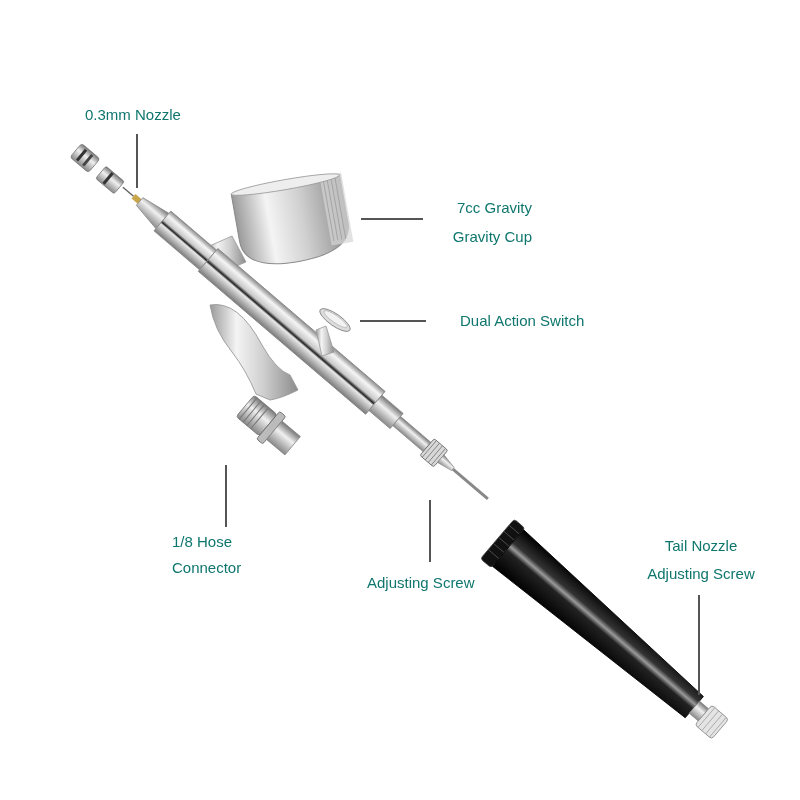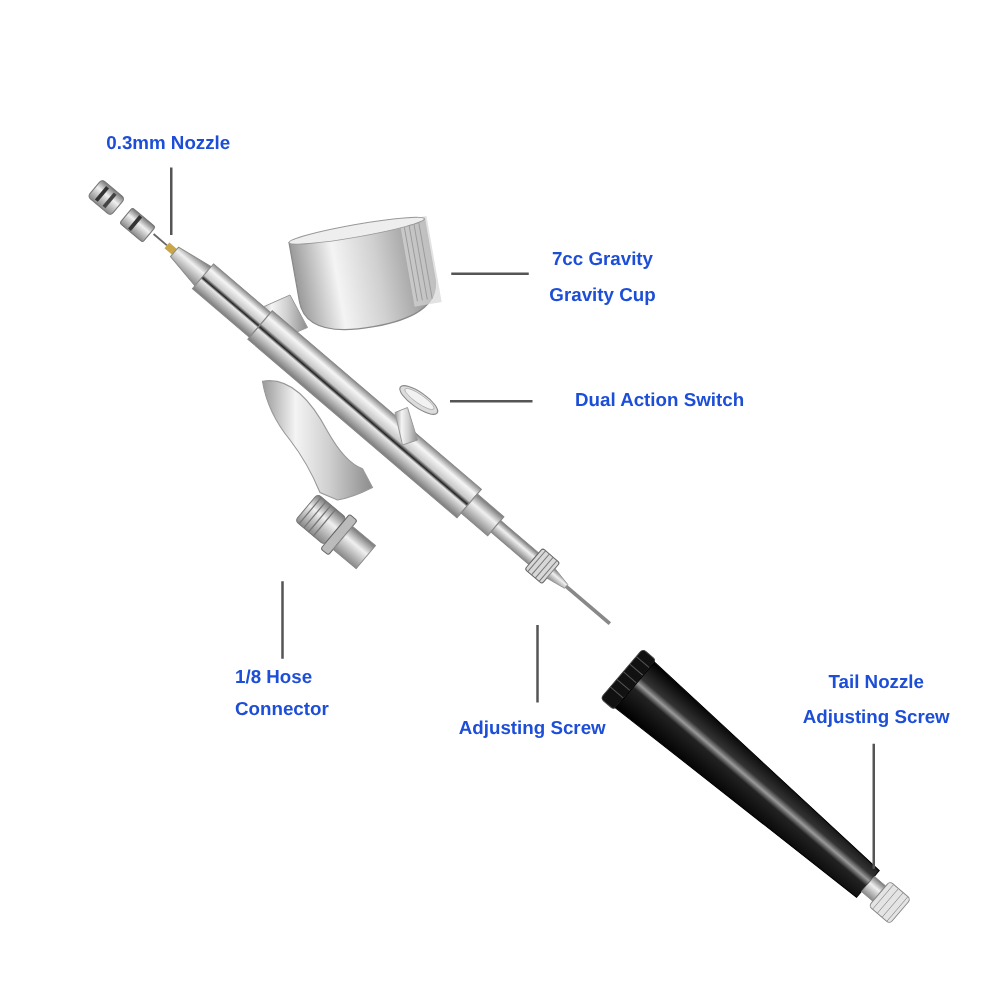--- a/index.html
+++ b/index.html
@@ -1,17 +1,17 @@
 <!DOCTYPE html>
 <html><head>
 <meta charset="utf-8">
 <style>
   html,body{margin:0;padding:0;background:#ffffff;}
   body{width:800px;height:800px;position:relative;overflow:hidden;font-family:"Liberation Sans","DejaVu Sans",sans-serif;}
-  .label{position:absolute;font-weight:bold;font-size:15px;color:#1d4ed8;line-height:26px;white-space:nowrap;}
+  .label{position:absolute;font-weight:normal;font-size:15px;color:#0f766e;line-height:26px;white-space:nowrap;}
   .label.center{text-align:center;}
   .line{position:absolute;background:#555;}
   svg.art{position:absolute;left:0;top:0;}
 </style>
 </head>
 <body>
 
 <svg class="art" width="800" height="800" viewBox="0 0 800 800">
   <defs>
     <linearGradient id="chromeBar" x1="0" y1="0" x2="0" y2="1">
@@ -135,28 +135,28 @@
 
 <div class="line" style="left:136px;top:134px;width:1.5px;height:54px;"></div>
 <div class="line" style="left:361px;top:218px;width:62px;height:1.5px;"></div>
 <div class="line" style="left:360px;top:320px;width:66px;height:1.5px;"></div>
 <div class="line" style="left:225px;top:465px;width:1.5px;height:62px;"></div>
 <div class="line" style="left:429px;top:500px;width:1.5px;height:62px;"></div>
 <div class="line" style="left:698px;top:595px;width:1.5px;height:100px;"></div>
 
 <div class="label" style="left:85px;top:102px;">0.3mm Nozzle</div>
 
-<div class="label center" style="left:432px;top:195px;width:100px;">
+<div class="label center" style="left:432px;top:195px;width:100px;text-align:right;">
   <div>7cc Gravity</div>
   <div style="margin-top:3px;">Gravity Cup</div>
 </div>
 
 <div class="label" style="left:460px;top:308px;">Dual Action Switch</div>
 
-<div class="label" style="left:188px;top:529px;">
+<div class="label" style="left:172px;top:529px;">
   <div>1/8 Hose</div>
   <div>Connector</div>
 </div>
 
 <div class="label" style="left:367px;top:570px;">Adjusting Screw</div>
 
 <div class="label center" style="left:636px;top:533px;width:130px;">
   <div>Tail Nozzle</div>
   <div style="margin-top:2px;">Adjusting Screw</div>
 </div>

